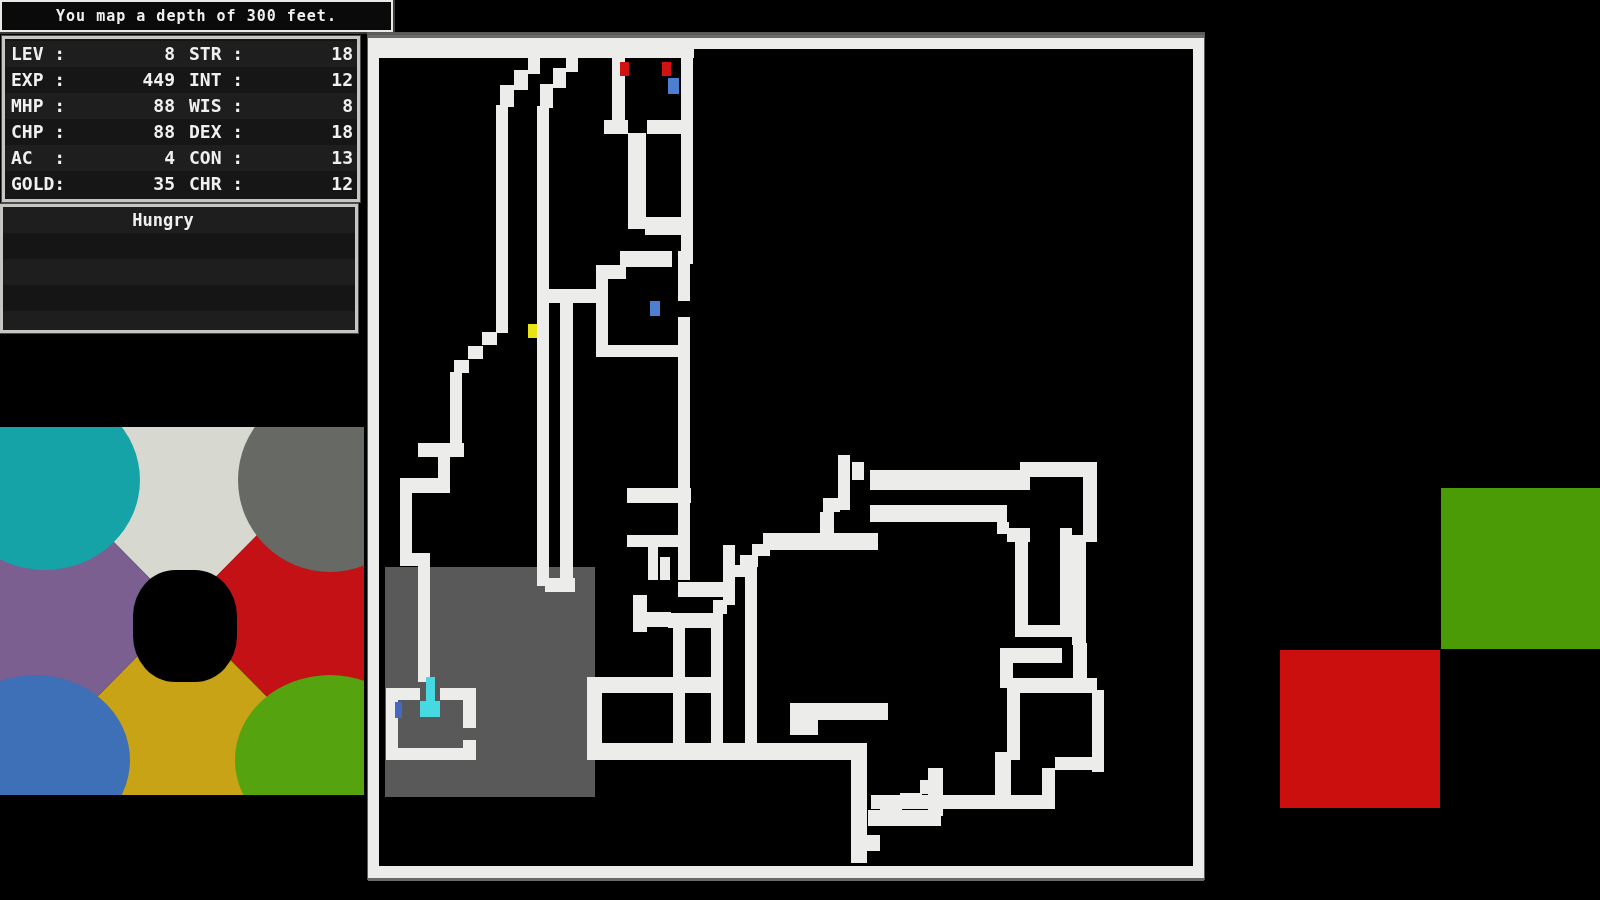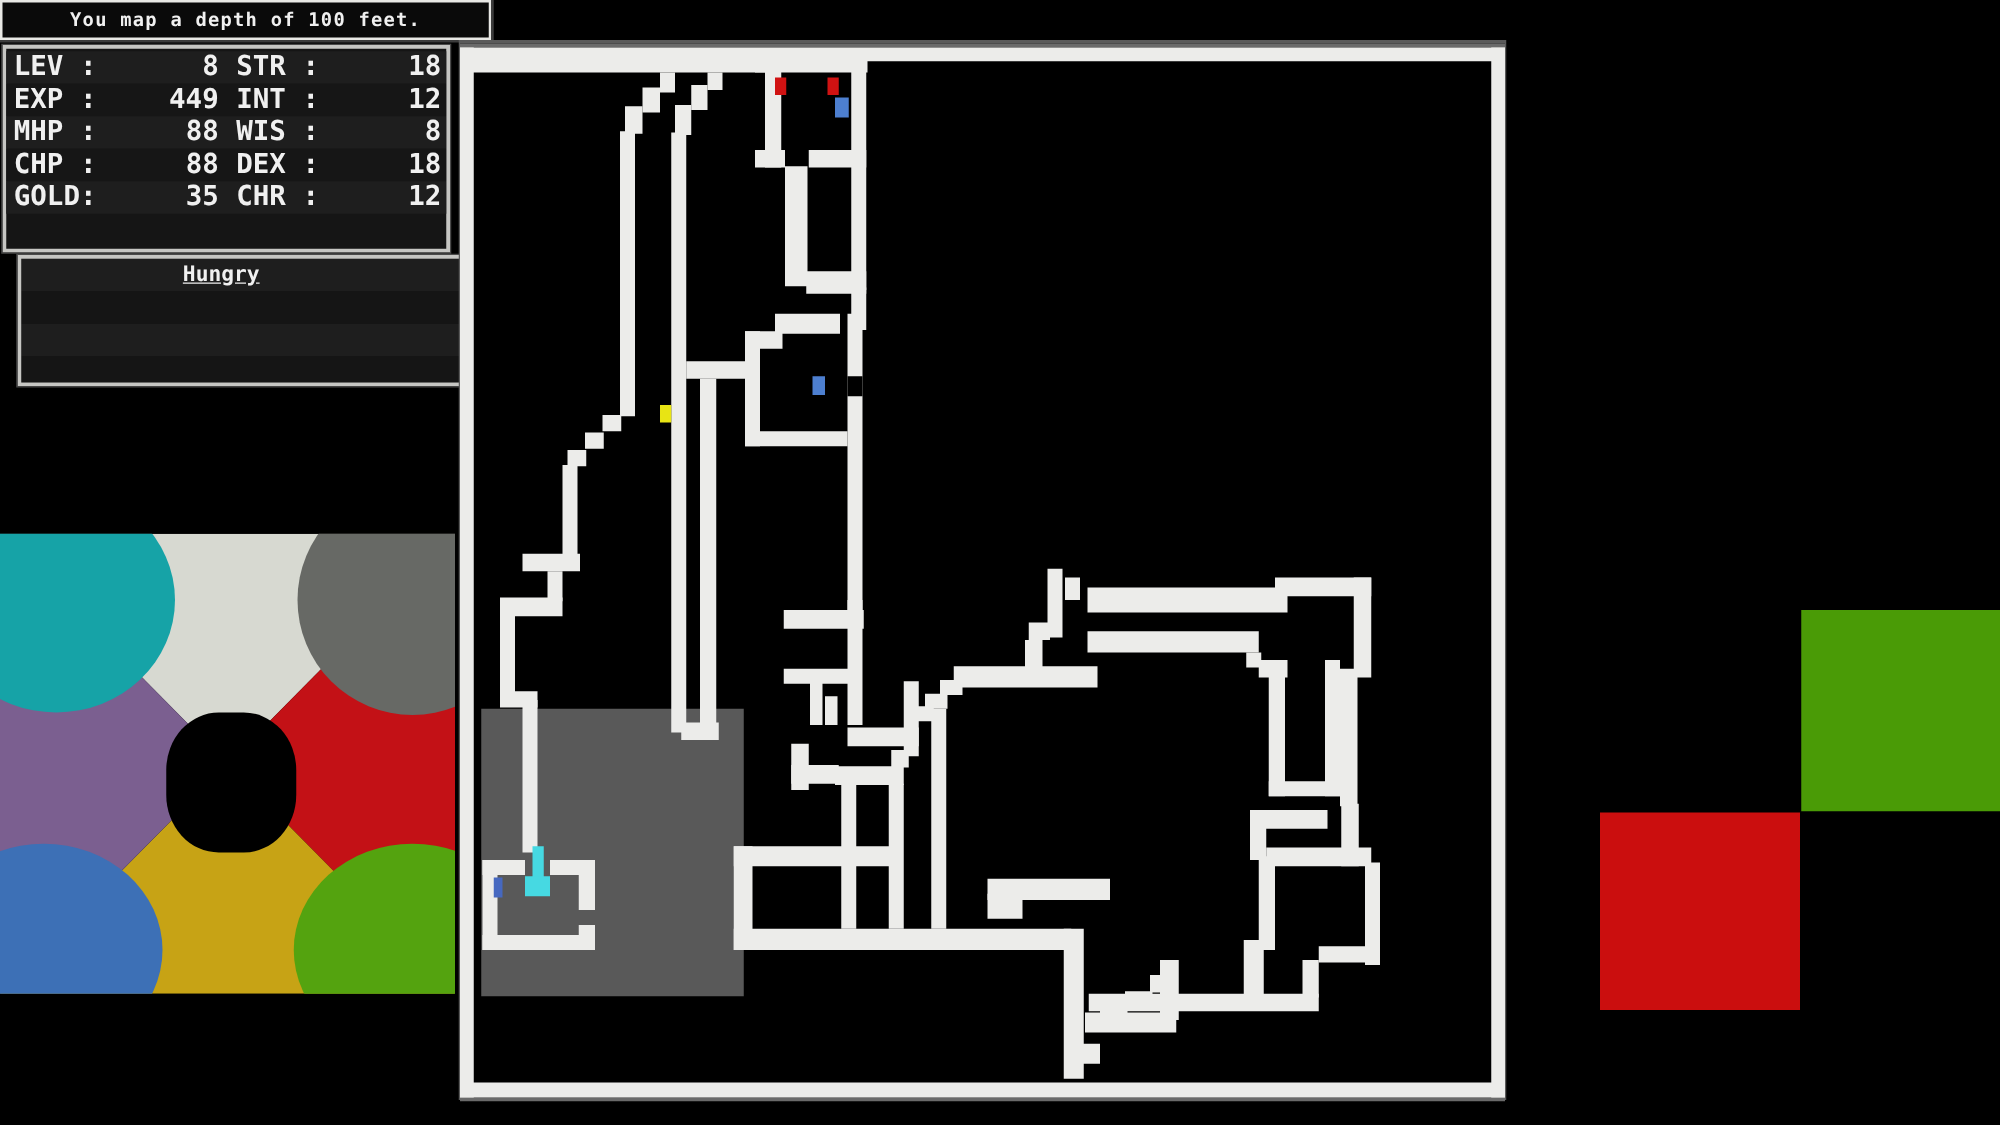--- a/index.html
+++ b/index.html
@@ -9,55 +9,56 @@
   .panel{position:absolute;background:#151515;border:3px solid #c6c6c3;
          outline:1px solid #4a4a4a;box-sizing:border-box;}
   
   #message-bar{left:588px;top:2px;width:389px;height:28px;
                background:#0a0a0a;border:2px solid #e8e8e5;outline:2px solid #3c3c3c;
                display:flex;align-items:center;justify-content:center;
                font-size:15px;font-weight:bold;letter-spacing:1px;}
   
   #stats-panel{left:2px;top:36px;width:358px;height:166px;padding:2px 0;}
   .stat-row{display:grid;grid-template-columns:92px 72px 14px 84px 80px;
-            height:26px;line-height:26px;font-size:22px;font-weight:bold;
+            height:26px;line-height:26px;font-size:18px;font-weight:bold;
             white-space:pre;padding-left:6px;}
   .stat-row:nth-child(odd){background:#1e1e1e;}
   .stat-row:nth-child(even){background:#161616;}
   .stat-val{text-align:right;}
   
-  #status-panel{left:14px;top:204px;width:358px;height:105px;
-     background:repeating-linear-gradient(180deg,#1e1e1e 0 26px,#151515 26px 52px);text-decoration:underline;}
+  #status-panel{left:0;top:204px;width:358px;height:129px;
+     background:repeating-linear-gradient(180deg,#1e1e1e 0 26px,#151515 26px 52px);}
   #status-text{display:block;text-align:center;padding-right:32px;
                font-size:17px;font-weight:bold;line-height:26px;}
   
   #map-box{position:absolute;left:368px;top:35px;width:836px;height:846px;
            background:#000;box-shadow:0 -2px 0 1px #5a5a5a;}
   #map-box .tile{position:absolute;}
   
   #art-panel{position:absolute;left:0px;top:427px;width:364px;height:368px;}
   #art-panel svg{display:block;}
   
   .flat-square{position:absolute;}
   #green-square{left:1441px;top:488px;width:159px;height:161px;}
   #red-square{left:1280px;top:650px;width:160px;height:158px;}
 </style>
 </head>
 <body>
 
 <div id="message-bar">
-  <span>You map a depth of 100 feet.</span>
+  <span>You map a depth of 300 feet.</span>
 </div>
 
 <div id="stats-panel" class="panel">
   <div>
       <div class="stat-row"><span class="stat-label">LEV :</span><span class="stat-val stat-value">8</span><span class="spacer"></span><span class="stat-label">STR :</span><span class="stat-val stat-value">18</span></div>
       <div class="stat-row"><span class="stat-label">EXP :</span><span class="stat-val stat-value">449</span><span class="spacer"></span><span class="stat-label">INT :</span><span class="stat-val stat-value">12</span></div>
       <div class="stat-row"><span class="stat-label">MHP :</span><span class="stat-val stat-value">88</span><span class="spacer"></span><span class="stat-label">WIS :</span><span class="stat-val stat-value">8</span></div>
       <div class="stat-row"><span class="stat-label">CHP :</span><span class="stat-val stat-value">88</span><span class="spacer"></span><span class="stat-label">DEX :</span><span class="stat-val stat-value">18</span></div>
+      <div class="stat-row"><span class="stat-label">AC  :</span><span class="stat-val stat-value">4</span><span class="spacer"></span><span class="stat-label">CON :</span><span class="stat-val stat-value">13</span></div>
       <div class="stat-row"><span class="stat-label">GOLD:</span><span class="stat-val stat-value">35</span><span class="spacer"></span><span class="stat-label">CHR :</span><span class="stat-val stat-value">12</span></div>
     </div>
 </div>
 
 <div id="status-panel" class="panel">
   <span id="status-text">Hungry</span>
 </div>
 
 <div id="map-box">
     <div class="tile" style="left: 0px; top: 0px; width: 836px; height: 3px; background: rgb(106, 106, 106);"></div>

